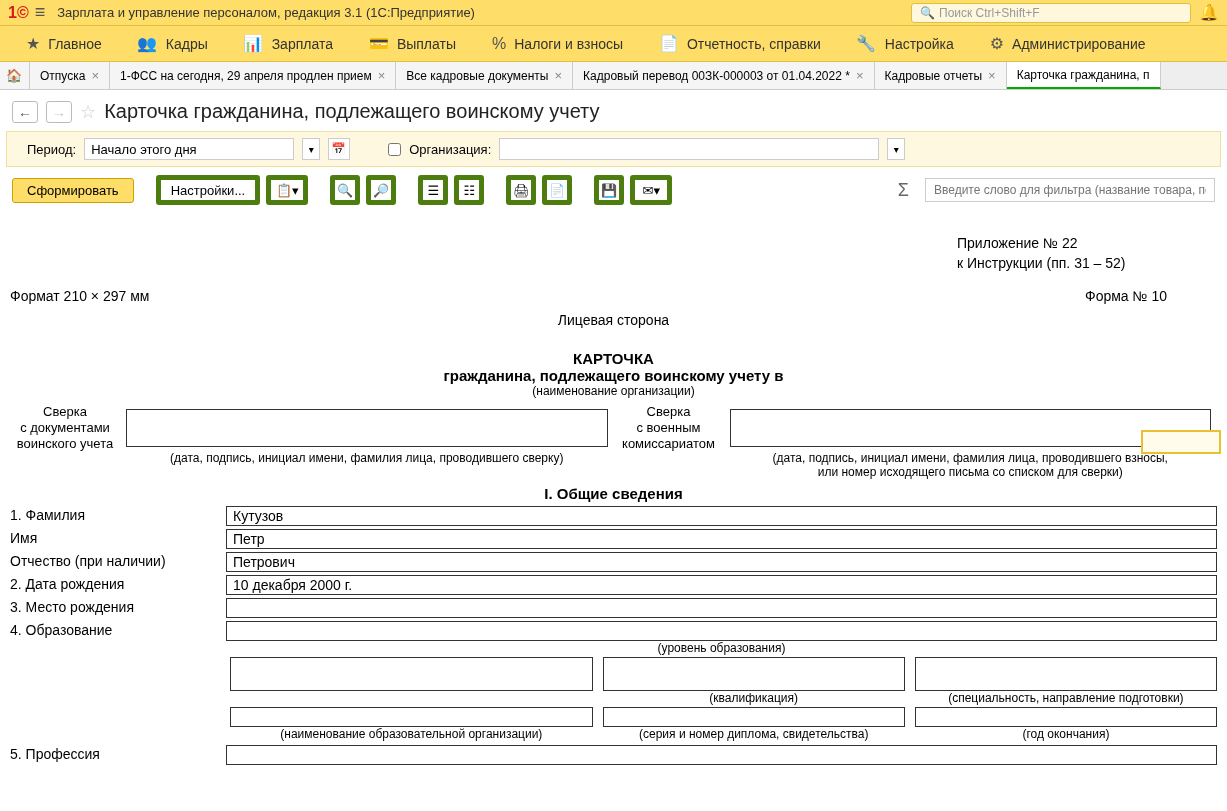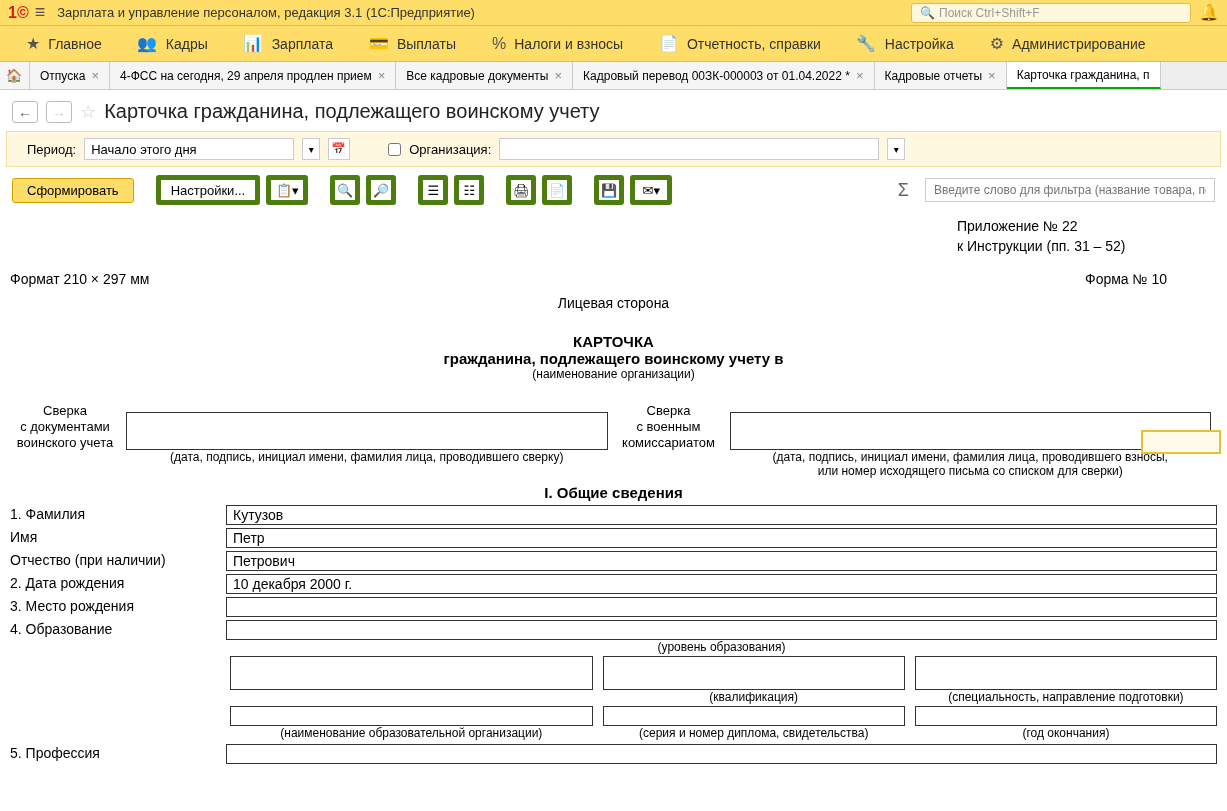--- a/index.html
+++ b/index.html
@@ -60,21 +60,21 @@
 .doc-center { text-align: center; }
 .doc-bold { font-weight: bold; font-size: 15px; }
 .field-box { border: 1px solid #333; min-height: 20px; padding: 1px 4px; font-size:14px; background:#fff;}
 .hint { font-size: 12px; text-align:center; }
 .section-title { font-weight:bold; font-size:15px; text-align:center; margin: 6px 0 4px;}
 
 .form-grid { display:grid; grid-template-columns: 210px 1fr; gap: 3px 6px; margin-top:4px;}
 .form-label { font-size:14px; padding-top:1px;}
 .form-field { border:1px solid #333; min-height:20px; padding:1px 6px; font-size:14px;}
 
-.sverka-row { display:flex; align-items:flex-end; gap:0; margin-top:22px;}
+.sverka-row { display:flex; align-items:center; gap:0; margin-top:6px;}
 .sverka-label { width:110px; font-size:13px; text-align:center; line-height:1.2;}
 .sverka-box { flex:1; border:1px solid #333; min-height:38px; margin:0 6px;}
 .edu-box { border:1px solid #333; min-height:34px; flex:1;}
 
 .yellow-cell { border:2px solid #e8c030; width:80px; height:24px; position:absolute; right:6px; top:430px; background:#fffceb;}
 </style>
 </head>
 <body>
 
 <div class="titlebar">
@@ -123,21 +123,21 @@
     </div>
 </div>
 
 <div class="tabsbar">
   <div class="home-tab">🏠</div>
   <div class="tab">
       <span>Отпуска</span>
       <span class="close">×</span>
     </div>
   <div class="tab">
-      <span>4-ФСС на сегодня, 29 апреля продлен прием</span>
+      <span>1-ФСС на сегодня, 29 апреля продлен прием</span>
       <span class="close">×</span>
     </div>
   <div class="tab">
       <span>Все кадровые документы</span>
       <span class="close">×</span>
     </div>
   <div class="tab">
       <span>Кадровый перевод 00ЗК-000003 от 01.04.2022 *</span>
       <span class="close">×</span>
     </div>
@@ -185,21 +185,21 @@
   <div class="tb-sep"></div>
   <button class="btn btn-icon">💾</button>
   <button class="btn btn-icon with-dd">✉▾</button>
   <span class="sigma">Σ</span>
   <input class="filter-search" placeholder="Введите слово для фильтра (название товара, по" style="">
 </div>
 
 <div class="doc-area">
   <div class="doc-row">
     <div style="flex:1"></div>
-    <div style="width:260px;">
+    <div style="width:260px;margin-top:17px;">
       <div class="doc-text">Приложение № 22</div>
       <div class="doc-text">к Инструкции (пп. 31 – 52)</div>
     </div>
   </div>
   <div class="doc-row" style="margin-top:14px;">
     <div class="doc-text">Формат 210 × 297 мм</div>
     <div class="doc-right doc-text" style="margin-right:50px;">Форма № 10</div>
   </div>
   <div class="doc-text doc-center" style="margin-top:4px;">Лицевая сторона</div>
 

